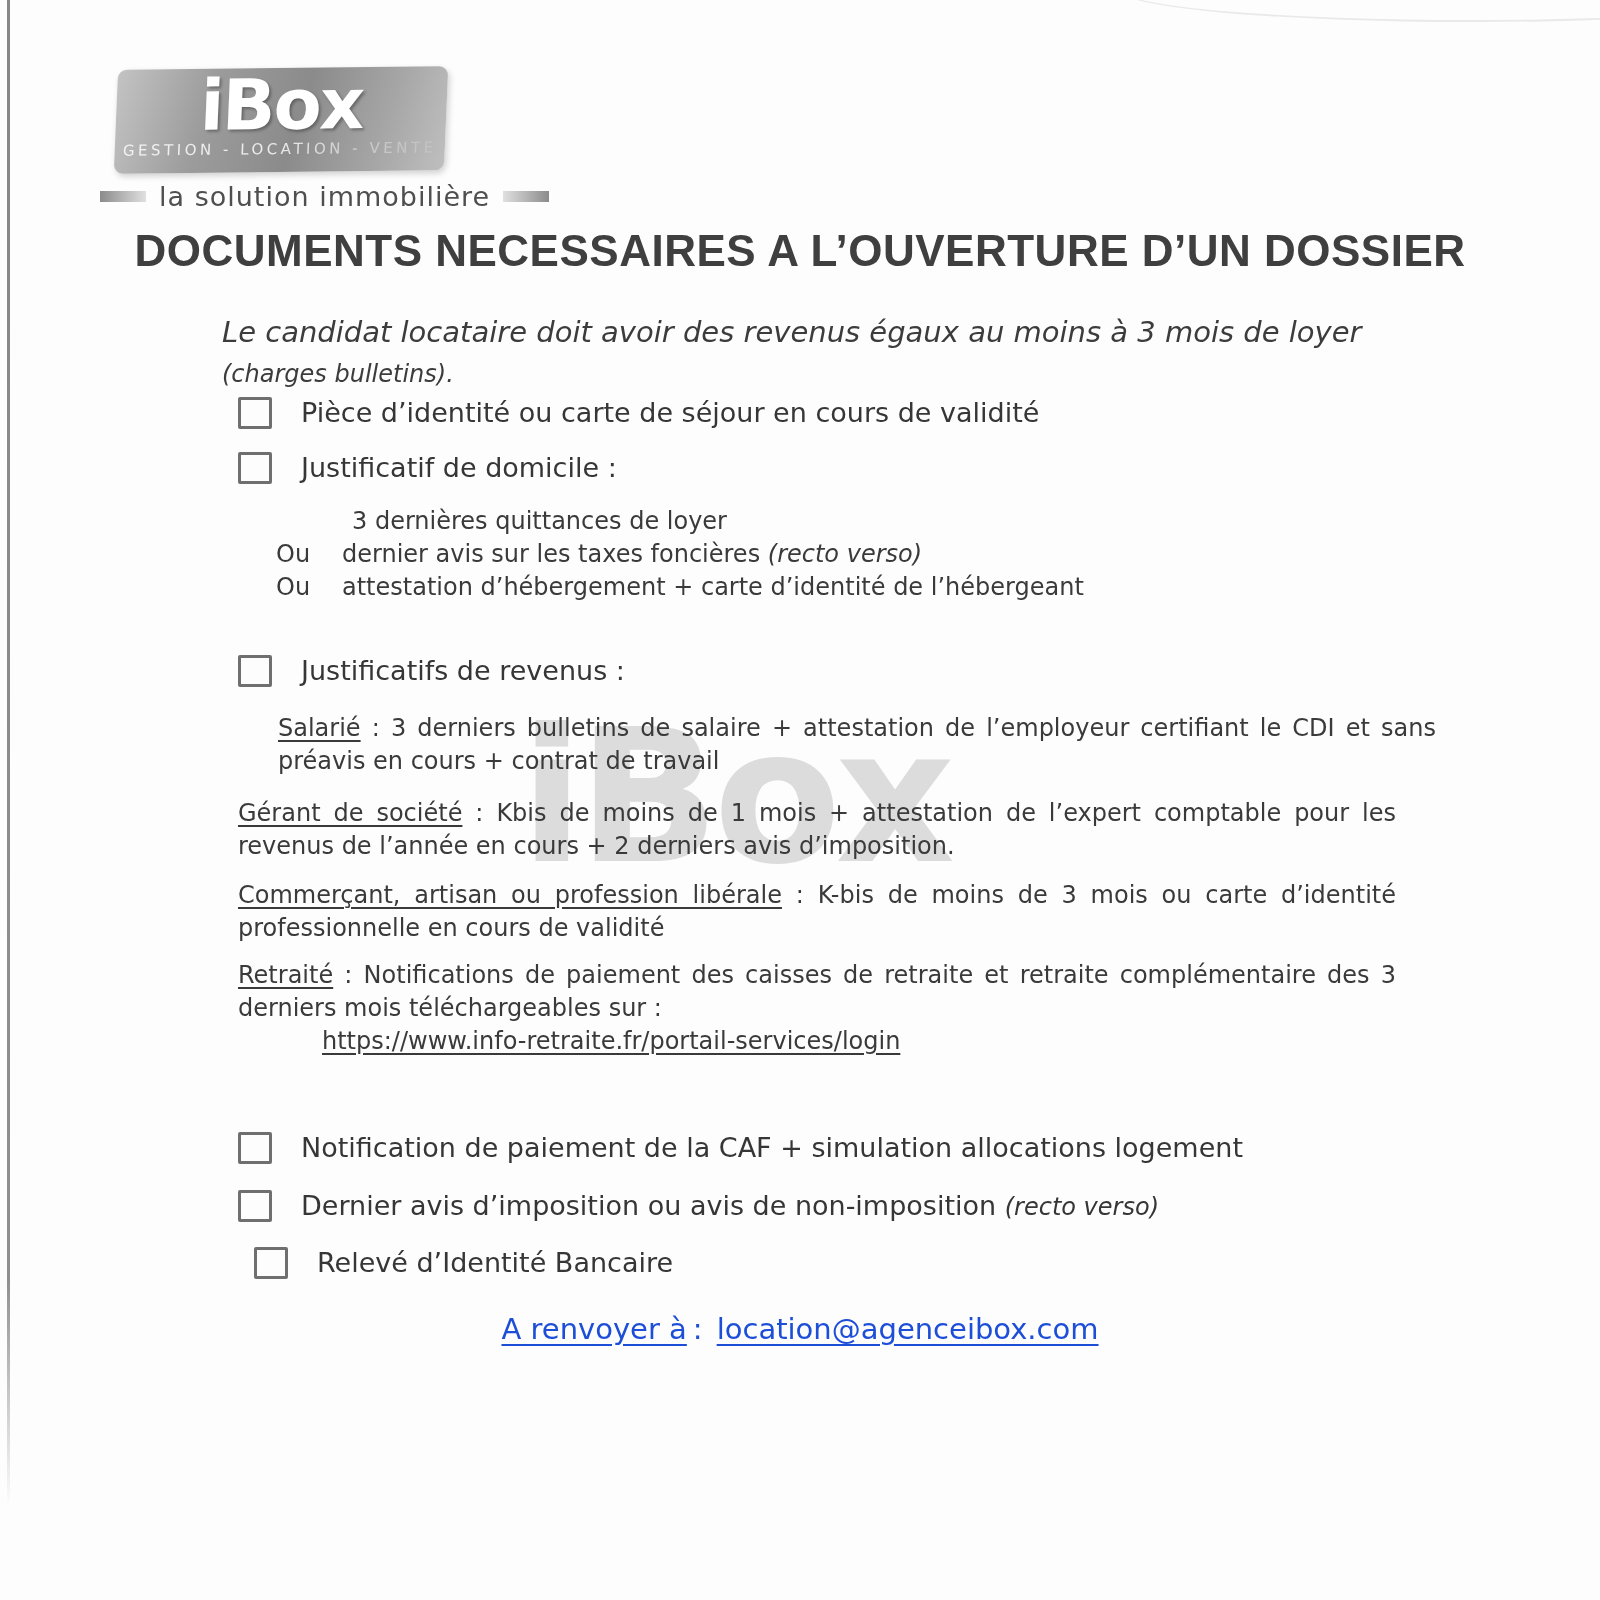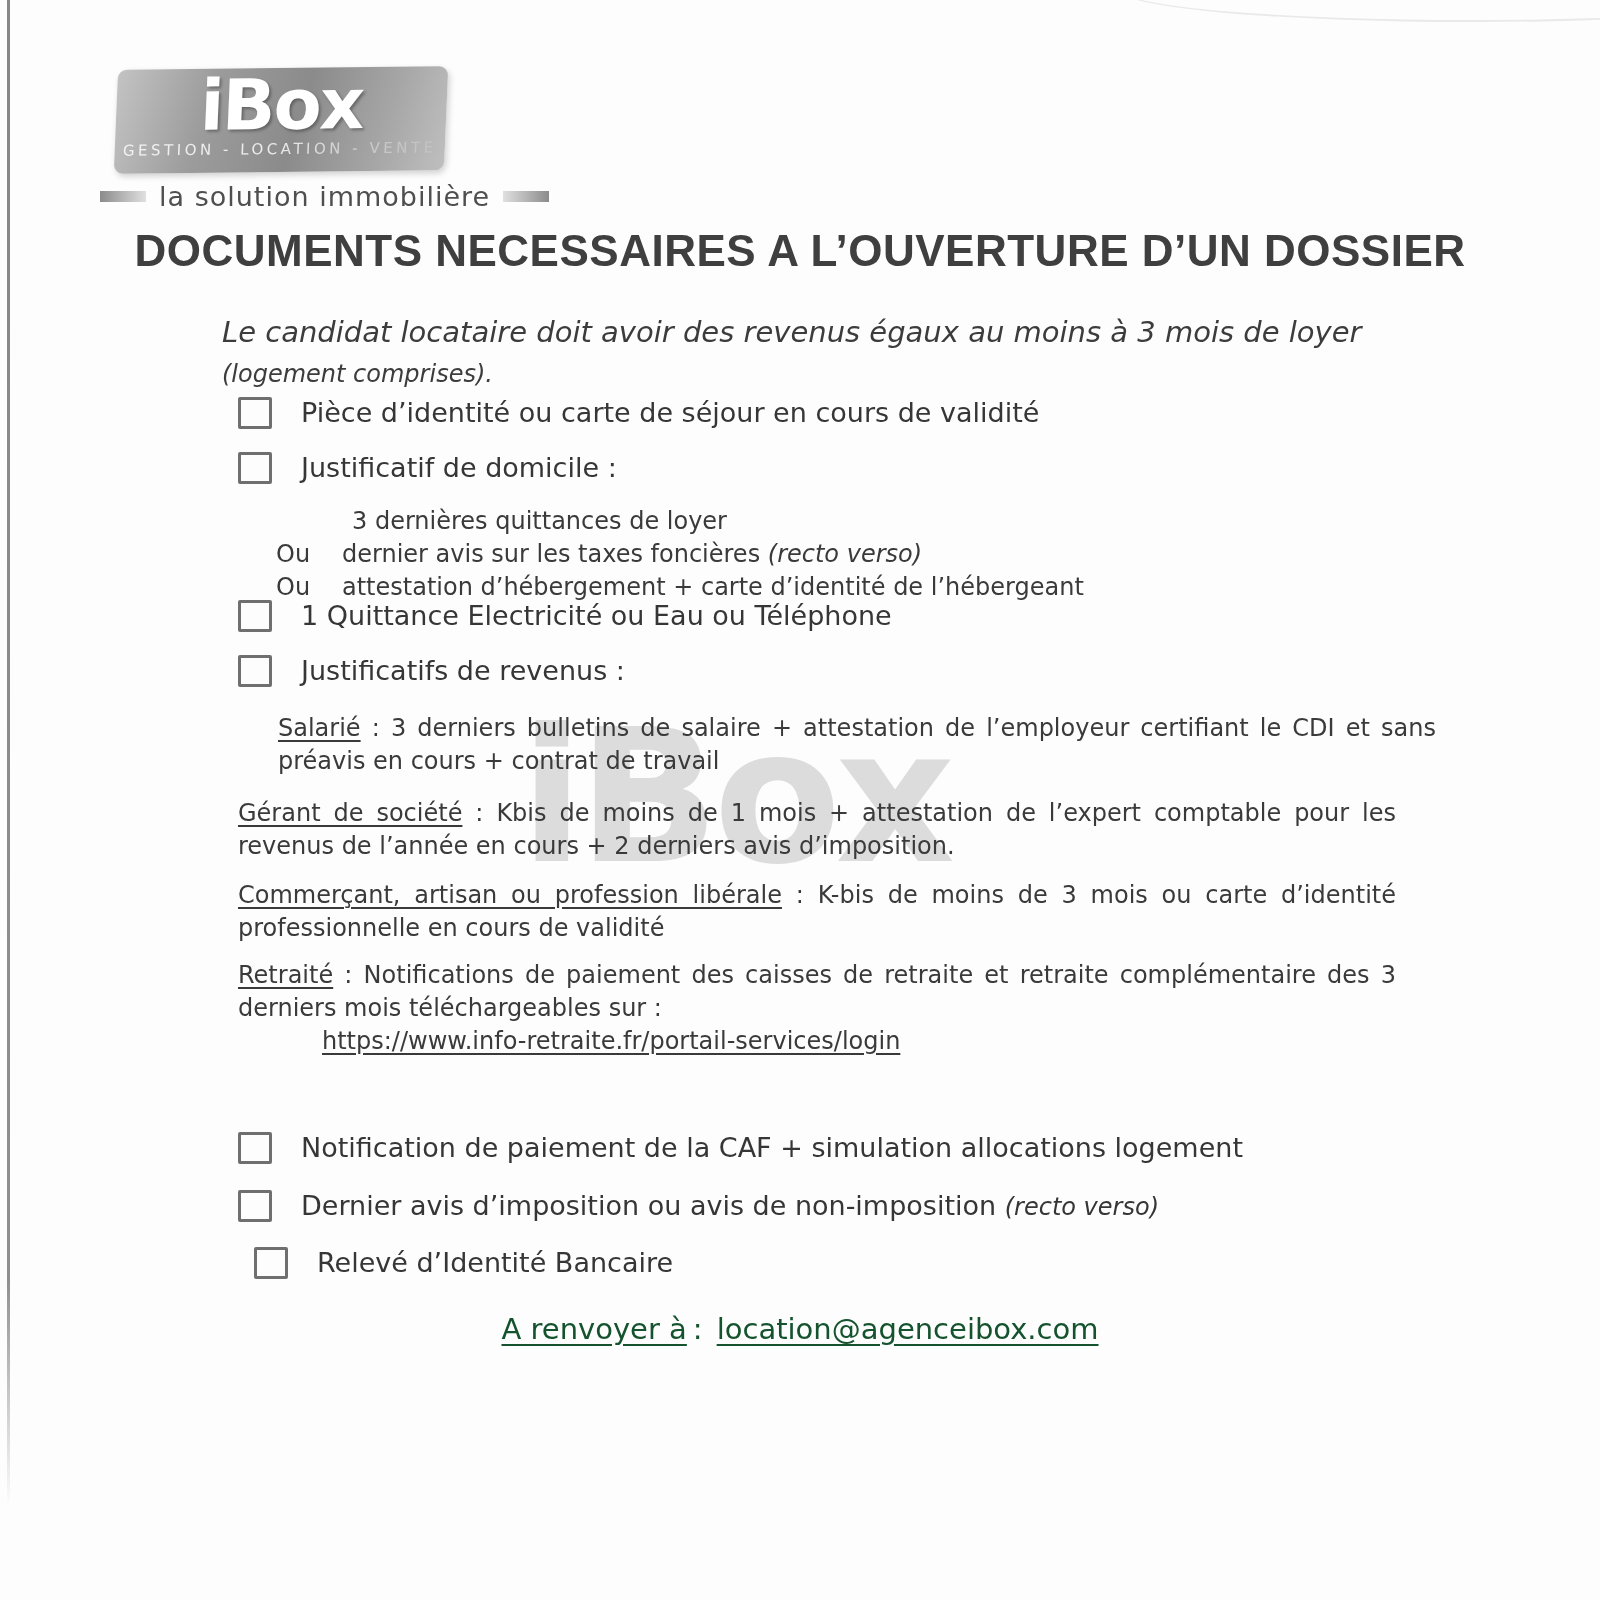--- a/index.html
+++ b/index.html
@@ -109,21 +109,21 @@
   }
   .cat-head{text-decoration:underline;text-underline-offset:4px;}
   .cat-link{
     display:block;margin-left:84px;
     text-decoration:underline;text-underline-offset:4px;color:#3a3a3a;
   }
 
   
   .footer{
     position:absolute;left:0;top:1312px;width:1600px;text-align:center;
-    font-size:29px;color:#14532d;z-index:1;
+    font-size:29px;color:#1d4ed8;z-index:1;
   }
   .footer .u{text-decoration:underline;text-underline-offset:5px;}
   .footer .email{margin-left:14px;}
   .footer .sep{margin-left:6px;}
 </style>
 </head>
 <body>
 
 <div class="page">
 
@@ -140,21 +140,21 @@
     <div class="tagline-row">
       <span class="tag-dash left"></span>
       <span class="logo-tagline">la solution immobilière</span>
       <span class="tag-dash right"></span>
     </div>
   </div>
 
   <div class="doc-title">DOCUMENTS NECESSAIRES A L’OUVERTURE D’UN DOSSIER</div>
 
   <div class="intro">
-    <span>Le candidat locataire doit avoir des revenus égaux au moins à 3 mois de loyer </span><span class="paren">(logement comprises).</span>
+    <span>Le candidat locataire doit avoir des revenus égaux au moins à 3 mois de loyer </span><span class="paren">(charges bulletins).</span>
   </div>
 
   <div class="cb-row" style="left:238px;top:395px;">
     <span class="cb-box"></span>
     <span>Pièce d’identité ou carte de séjour en cours de validité</span>
   </div>
 
   <div class="cb-row" style="left:238px;top:450px;align-items:center;">
     <span class="cb-box"></span>
     <span>Justificatif de domicile :</span>
@@ -168,24 +168,20 @@
     <div class="opt-row">
       <span class="opt-prefix">Ou</span>
       <span class="opt-text"><span>dernier avis sur les taxes foncières </span><span class="it">(recto verso)</span></span>
     </div>
     <div class="opt-row">
       <span class="opt-prefix">Ou</span>
       <span class="opt-text"><span>attestation d’hébergement + carte d’identité de l’hébergeant</span></span>
     </div>
   </div>
 
-  <div class="cb-row" style="left:238px;top:598px;">
-    <span class="cb-box"></span>
-    <span>1 Quittance Electricité ou Eau ou Téléphone</span>
-  </div>
 
   <div class="cb-row" style="left:238px;top:653px;">
     <span class="cb-box"></span>
     <span>Justificatifs de revenus :</span>
   </div>
 
   <div class="cat" style="top:712px;margin-left:40px;">
     <span class="cat-head">Salarié</span><span> : 3 derniers bulletins de salaire + attestation de l’employeur certifiant le CDI et sans préavis en cours + contrat de travail</span>
   </div>
 

